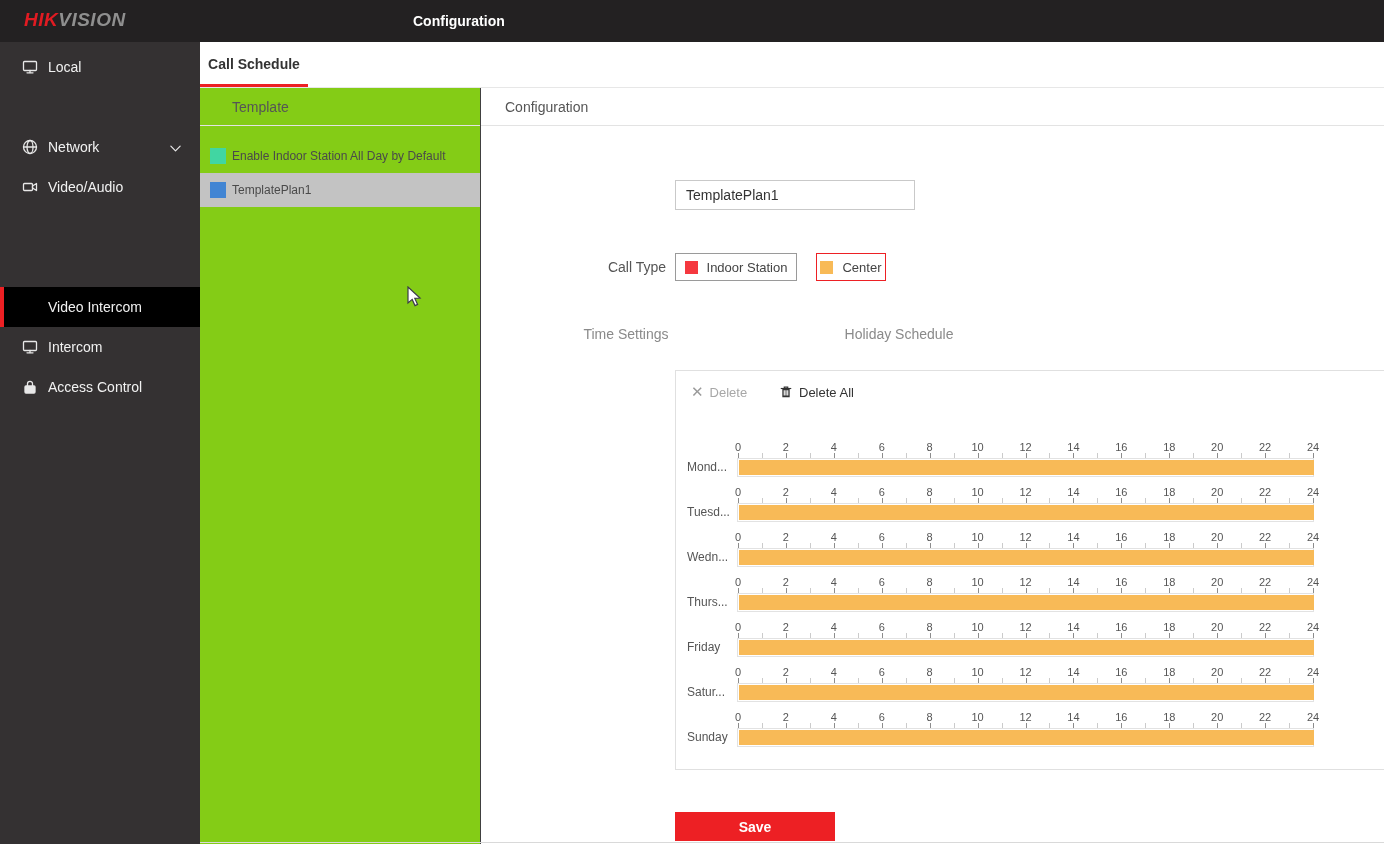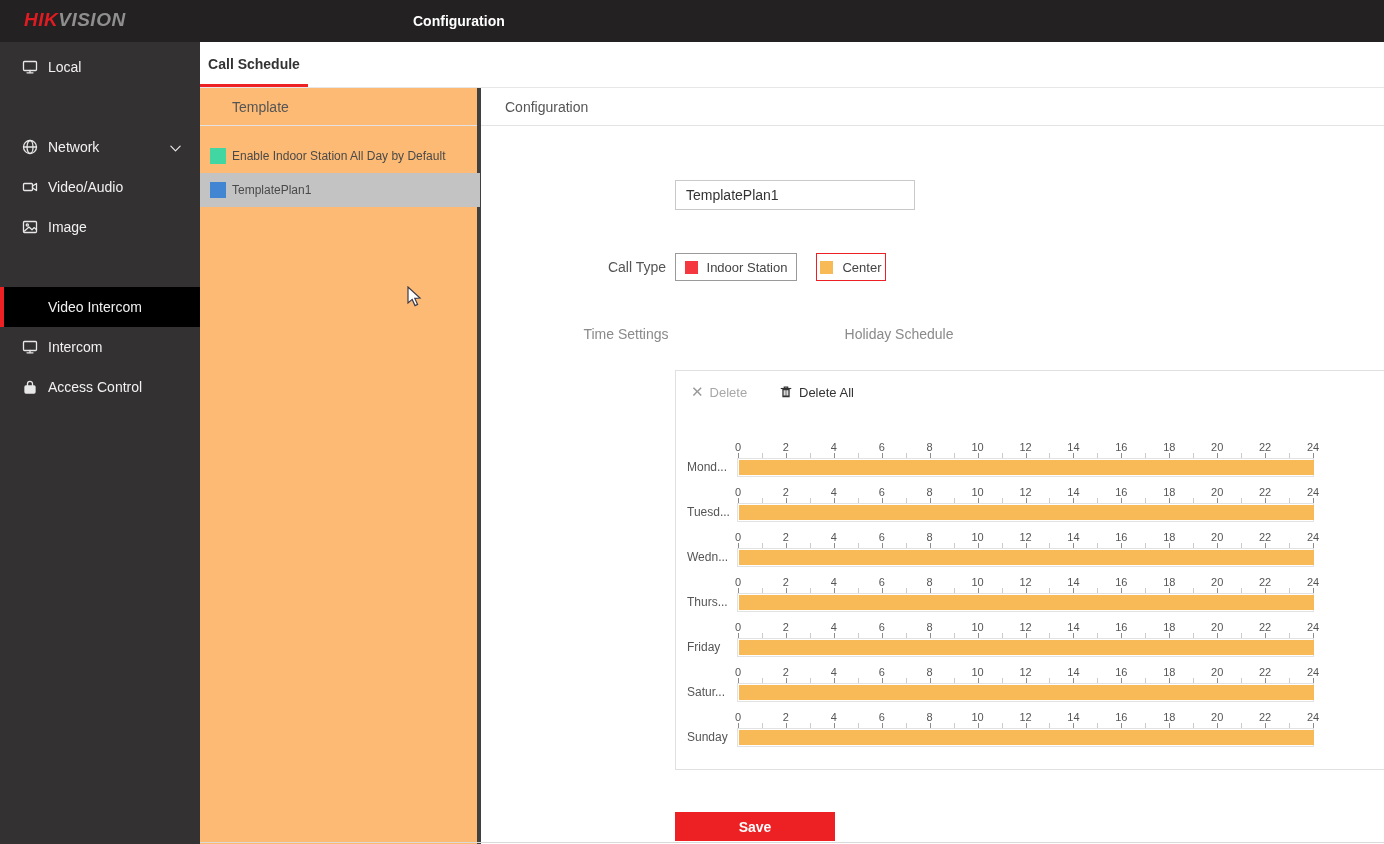--- a/index.html
+++ b/index.html
@@ -26,21 +26,21 @@
   .side-item.active-sub .lbl { left:44px; }
   svg.stroke { fill:none; stroke:#e8e8e8; stroke-width:1.3; stroke-linecap:round; stroke-linejoin:round; }
 
   
   .tabrow { position:absolute; left:200px; top:42px; width:1184px; height:46px; background:#fff; border-bottom:1px solid #e7e7e7; }
   .calltab { position:absolute; left:0; top:0; width:108px; height:45px; text-align:center; line-height:45px;
     font-size:14px; font-weight:bold; color:#333; cursor:pointer; }
   .calltab .rline { position:absolute; left:0; bottom:0; width:108px; height:3px; background:#ed2024; }
 
   
-  .template-col { position:absolute; left:200px; top:88px; width:281px; height:756px; background:#fdba74; border-right:4px solid #404040; }
+  .template-col { position:absolute; left:200px; top:88px; width:281px; height:756px; background:#84cc16; border-right:1px solid #404040; }
   .template-head { height:38px; border-bottom:1px solid #e3e3e3; }
   .template-head .t { position:absolute; left:32px; top:0; line-height:38px; font-size:14px; color:#555; }
   .tpl-item { position:absolute; left:0; width:280px; height:34px; cursor:pointer; }
   .tpl-item.selected { background:#c3c3c3; }
   .tpl-item .sw { position:absolute; left:10px; top:9px; width:16px; height:16px; }
   .tpl-item .tl { position:absolute; left:32px; top:0; line-height:34px; font-size:12px; color:#4a4a4a; white-space:nowrap; }
 
   
   .main-col { position:absolute; left:481px; top:88px; width:903px; height:756px; background:#fff; }
   .main-head { height:38px; border-bottom:1px solid #e3e3e3; }
@@ -127,30 +127,20 @@
   <div class="side-item" style="top:125px">
     <span class="icon">
       <svg class="stroke" viewBox="0 0 16 16" width="16" height="16">
           <rect x="1.5" y="4.5" width="9" height="7" rx="1"></rect>
           <polygon points="10.5,7 14.5,4.5 14.5,11.5 10.5,9"></polygon>
         </svg>
     </span>
     <span class="lbl">Video/Audio</span>
   </div>
 
-  <div class="side-item" style="top:165px">
-    <span class="icon">
-      <svg class="stroke" viewBox="0 0 16 16" width="16" height="16">
-          <rect x="1.5" y="2.5" width="13" height="11" rx="1"></rect>
-          <circle cx="5.3" cy="6" r="1.1"></circle>
-          <path d="M2.5,12 L7,8 L10,10.7 L12.3,8.6 L14.5,10.7"></path>
-        </svg>
-    </span>
-    <span class="lbl">Image</span>
-  </div>
 
 
   <div class="side-item active-sub" style="top:245px">
     <span class="lbl">Video Intercom</span>
   </div>
 
   <div class="side-item" style="top:285px">
     <span class="icon">
       <svg class="stroke" viewBox="0 0 16 16" width="16" height="16">
           <rect x="1.5" y="2.5" width="13" height="9" rx="1"></rect>

